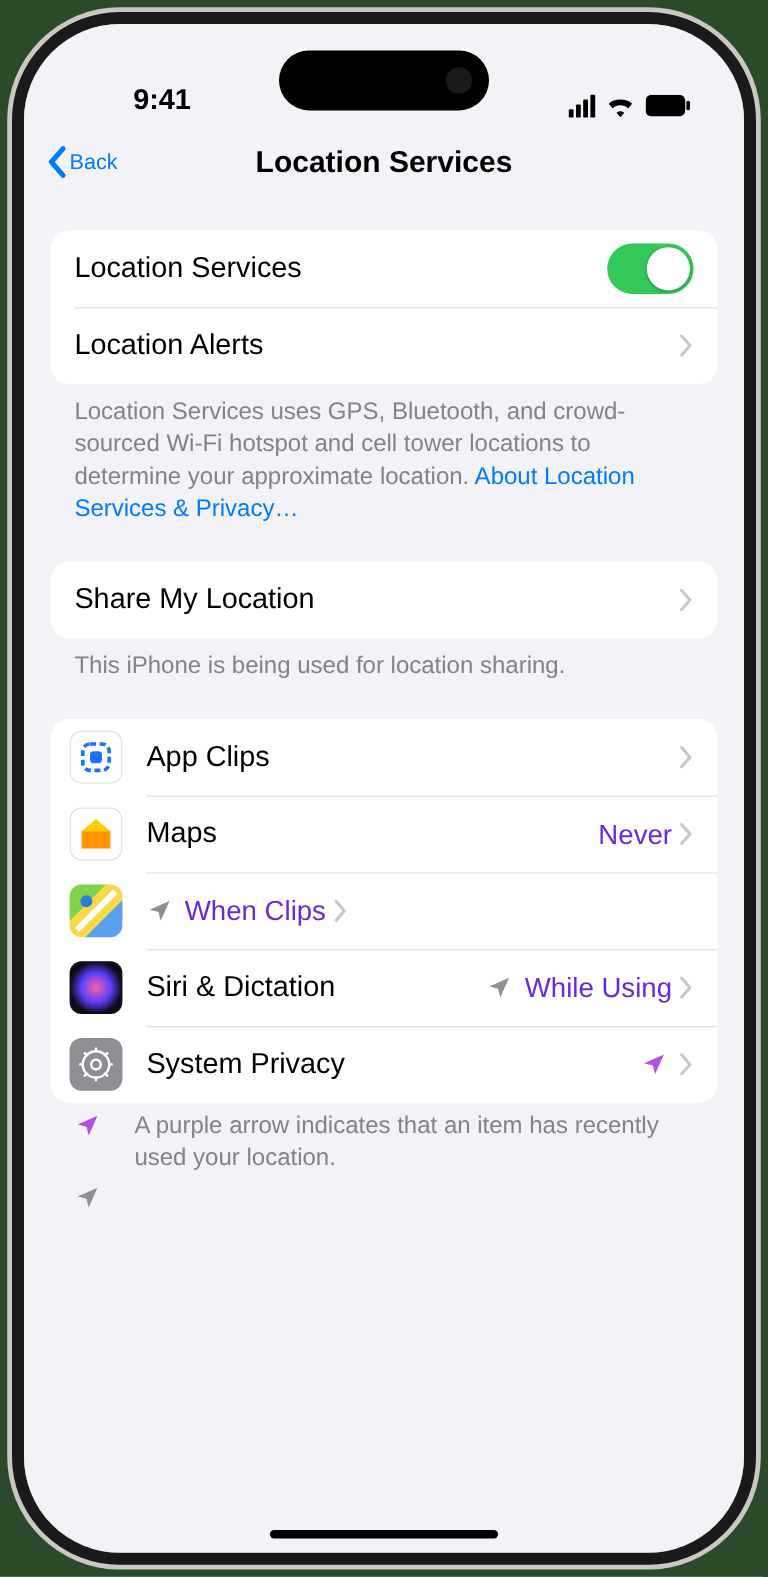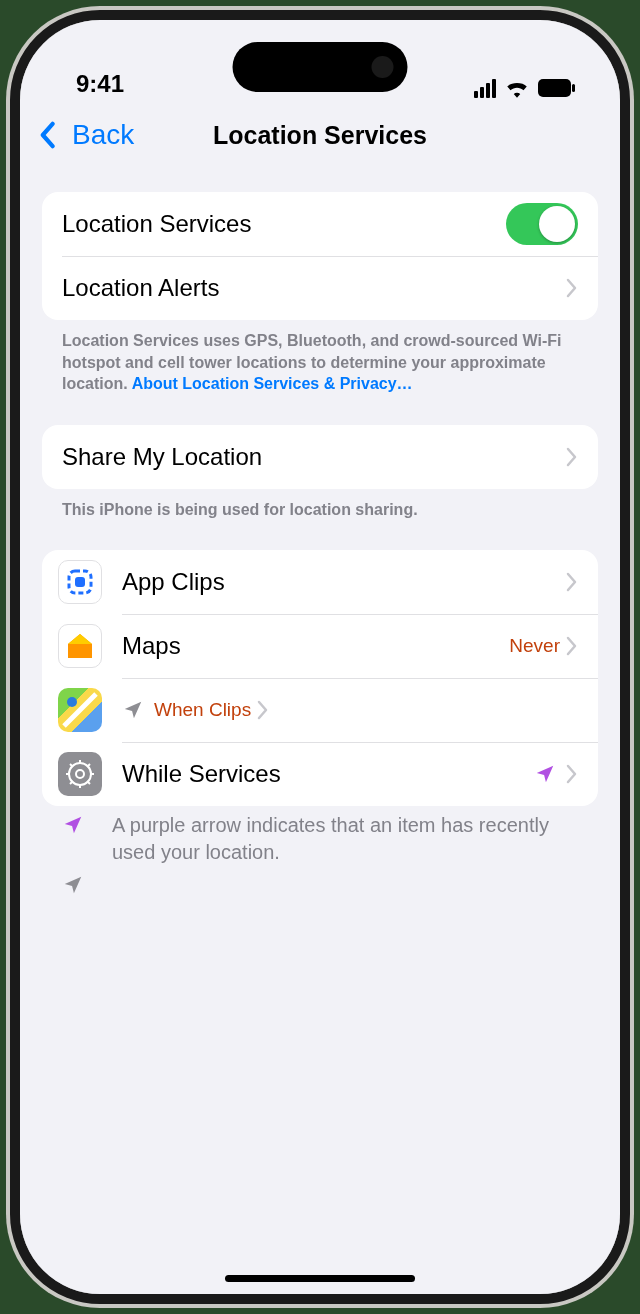--- a/index.html
+++ b/index.html
@@ -49,40 +49,40 @@
     flex-direction: column;
   }
   .status-bar {
     height: 86px;
     display: flex;
     align-items: flex-end;
     padding: 0 44px 8px 44px;
     font-size: 24px;
     font-weight: 600;
   }
-  .status-time { flex: 0 0 130px; padding-left: 12px;}
+  .status-time { flex: 0 0 130px; text-align: center; padding-left: 12px;}
   .status-spacer { flex: 1; }
   .status-icons { display: flex; gap: 8px; align-items: center; }
   .signal-bars { display: flex; gap: 2px; align-items: flex-end; }
   .signal-bars span { width: 4px; background:#000; border-radius:1px;}
   .wifi-svg, .battery-svg { display:block; }
 
   .nav-bar {
     height: 58px;
     position: relative;
     display: flex;
     align-items: center;
     padding: 0 18px;
   }
   .back-btn {
     display: flex;
     align-items: center;
     color: #007aff;
-    font-size: 28px;
-    gap: 16px;
+    font-size: 18px;
+    gap: 2px;
   }
   .back-btn svg { width: 18px; height: 28px; }
   .nav-title {
     position: absolute;
     left: 0; right: 0;
     text-align: center;
     font-size: 25px;
     font-weight: 600;
     pointer-events: none;
   }
@@ -109,46 +109,45 @@
     position: relative;
   }
   .row + .row::before {
     content:"";
     position:absolute;
     left: 20px; right: 0; top: 0;
     height: 1px;
     background: #e0e0e3;
   }
   .row-label { flex: 1; color:#000;}
-  .row-value { color:#c2410c; font-size: 19px; margin-right: 6px;}
+  .row-value { color:#6d28d9; font-size: 23px; margin-right: 6px;}
   .chevron { color:#c7c7cc; }
   .chevron svg { width: 12px; height: 20px; display:block;}
 
   .toggle {
     width: 72px; height: 42px;
     background: #34c759;
     border-radius: 21px;
     position: relative;
   }
   .toggle::after {
     content:"";
     position:absolute;
     right: 3px; top: 3px;
     width: 36px; height: 36px;
     background:#fff;
     border-radius:50%;
     box-shadow: 0 1px 3px rgba(0,0,0,0.3);
   }
 
   .footer-text {
-    font-size: 16px;
+    font-size: 20px;
     color: #82828a;
     padding: 10px 20px 0 20px;
     line-height: 1.35;
-    font-weight: bold;
   }
   .footer-text .link { color: #007aff; }
 
   .app-row .row::before { left: 80px; }
   .app-row .row { padding-left: 16px; align-items: center; }
   .app-icon {
     width: 44px; height: 44px;
     border-radius: 10px;
     margin-right: 20px;
     flex-shrink: 0;
@@ -304,39 +303,54 @@
               </svg>
             </span>
           <div class="row-value">When Clips</div>
           <span class="chevron">
               <svg viewBox="0 0 12 20">
                 <path fill="none" stroke="currentColor" stroke-width="2.5" stroke-linecap="round" stroke-linejoin="round" d="M2 2 L9 10 L2 18"></path>
               </svg>
             </span>
         </div>
 
+        <div class="row">
+          <div class="app-icon ico-siri"></div>
+          <div class="row-label">Siri &amp; Dictation</div>
+          <span class="arrow-ind arrow-gray">
+              <svg viewBox="0 0 24 24">
+                <path fill="currentColor" d="M3 11 L21 3 L13 21 L11 13 Z"></path>
+              </svg>
+            </span>
+          <div class="row-value">While Using</div>
+          <span class="chevron">
+              <svg viewBox="0 0 12 20">
+                <path fill="none" stroke="currentColor" stroke-width="2.5" stroke-linecap="round" stroke-linejoin="round" d="M2 2 L9 10 L2 18"></path>
+              </svg>
+            </span>
+        </div>
 
         <div class="row">
           <div class="app-icon ico-system">
             <svg width="30" height="30" viewBox="0 0 30 30">
                 <circle cx="15" cy="15" r="11" fill="none" stroke="#fff" stroke-width="2"></circle>
                 <circle cx="15" cy="15" r="4" fill="none" stroke="#fff" stroke-width="2"></circle>
                 <g stroke="#fff" stroke-width="2">
                   <line x1="15" y1="1" x2="15" y2="5"></line>
                   <line x1="15" y1="25" x2="15" y2="29"></line>
                   <line x1="1" y1="15" x2="5" y2="15"></line>
                   <line x1="25" y1="15" x2="29" y2="15"></line>
                   <line x1="5" y1="5" x2="8" y2="8"></line>
                   <line x1="22" y1="22" x2="25" y2="25"></line>
                   <line x1="5" y1="25" x2="8" y2="22"></line>
                   <line x1="22" y1="8" x2="25" y2="5"></line>
                 </g>
               </svg>
           </div>
-          <div class="row-label">While Services</div>
+          <div class="row-label">System Privacy</div>
           <span class="arrow-ind arrow-purple">
               <svg viewBox="0 0 24 24">
                 <path fill="currentColor" d="M3 11 L21 3 L13 21 L11 13 Z"></path>
               </svg>
             </span>
           <span class="chevron">
               <svg viewBox="0 0 12 20">
                 <path fill="none" stroke="currentColor" stroke-width="2.5" stroke-linecap="round" stroke-linejoin="round" d="M2 2 L9 10 L2 18"></path>
               </svg>
             </span>

